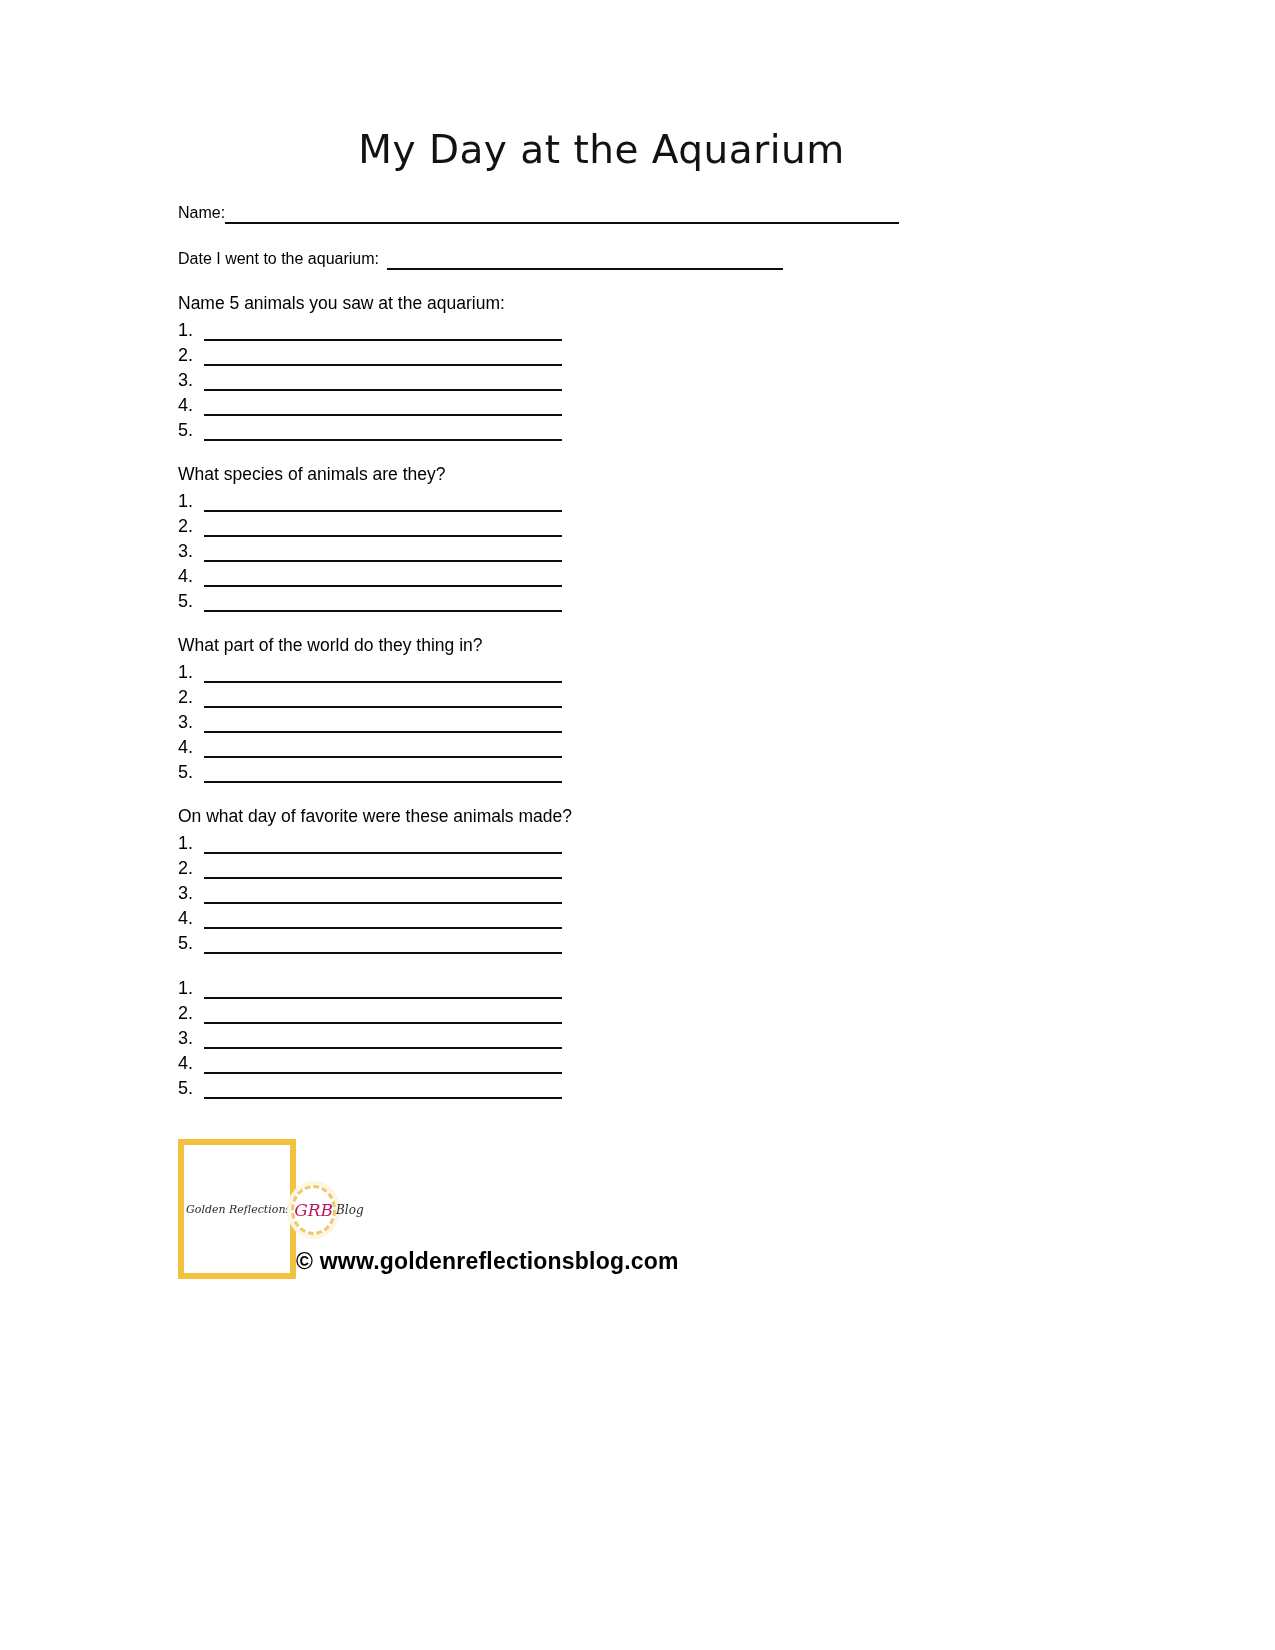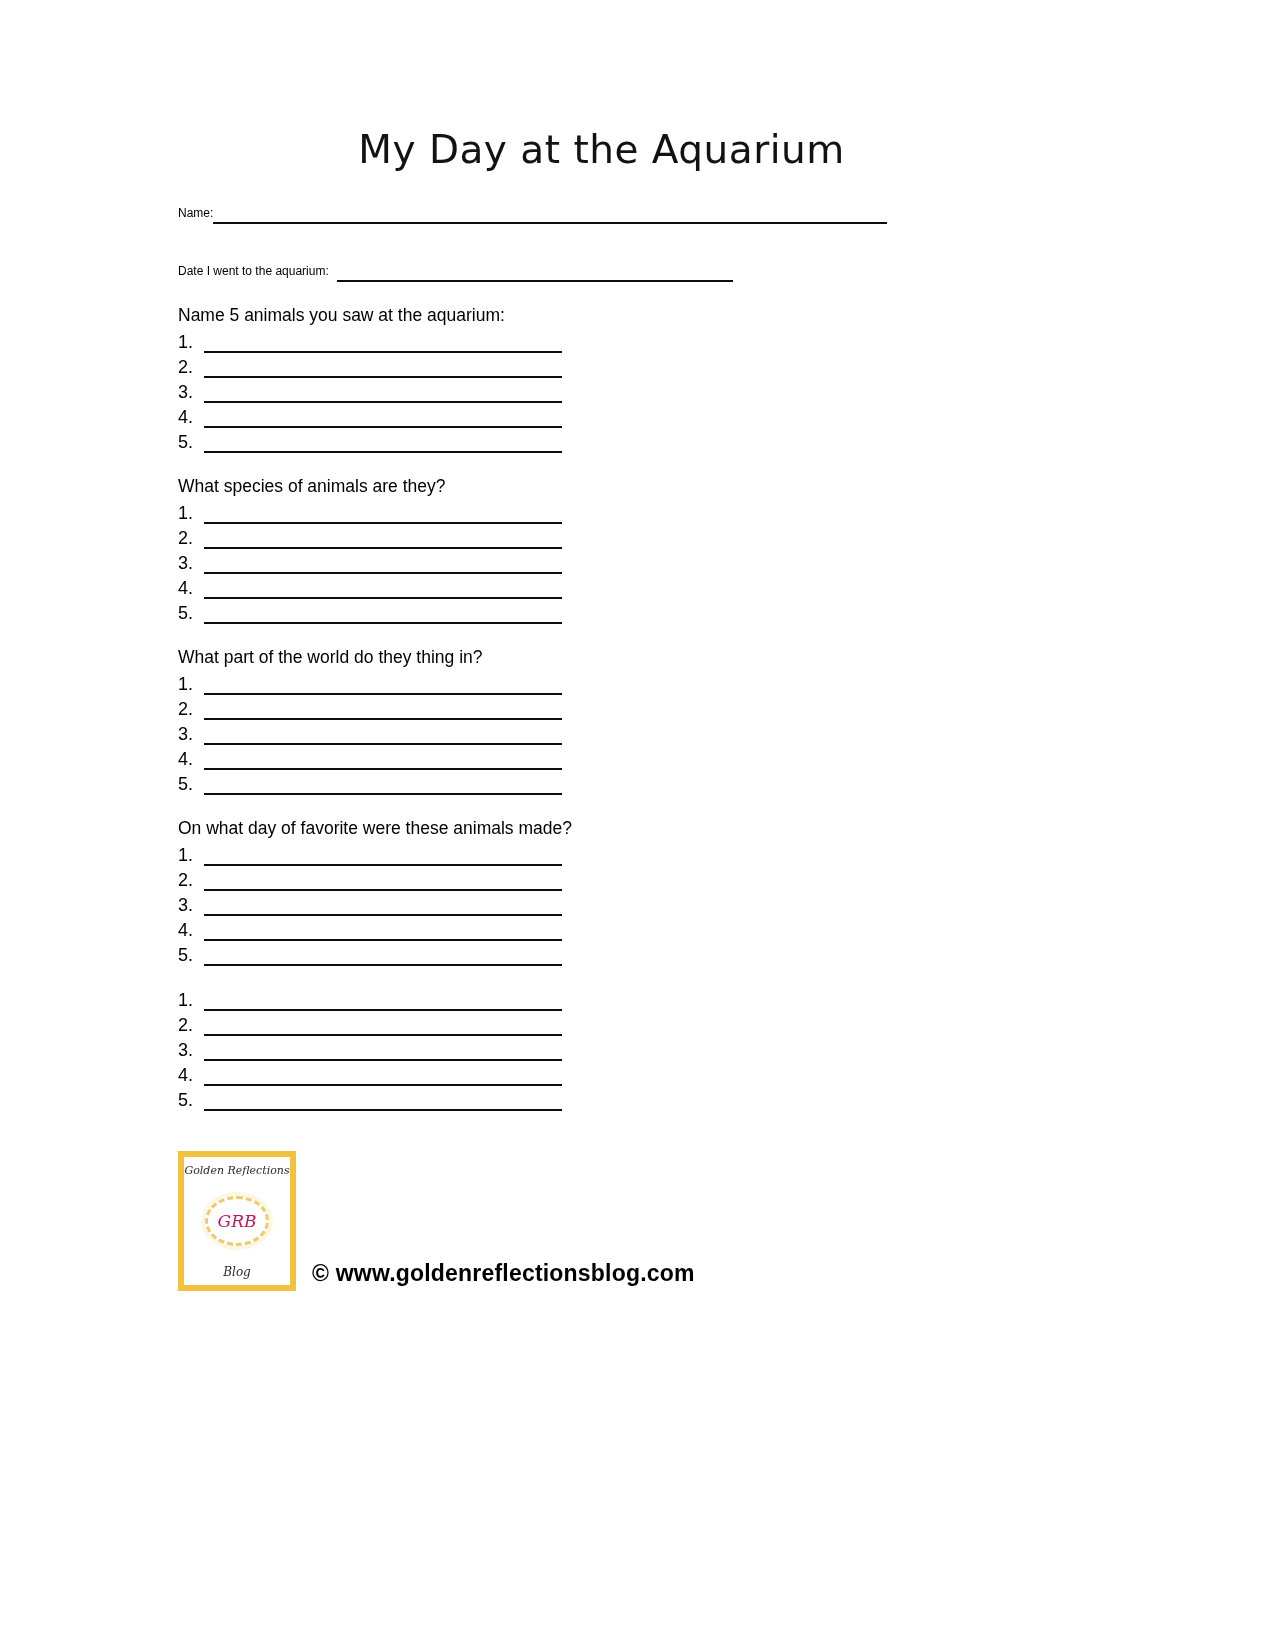--- a/index.html
+++ b/index.html
@@ -26,25 +26,25 @@
     font-family:"DejaVu Sans","Liberation Sans",sans-serif;
     font-size:39px;
     font-weight:500;
     letter-spacing:0.5px;
     line-height:48px;
     color:#121212;
   }
   .field-row{
     display:flex;
     align-items:flex-end;
-    font-size:12px;
+    font-size:16px;
     line-height:22px;
   }
   .name-row{margin-top:28px;}
-  .date-row{margin-top:36px;}
+  .date-row{margin-top:24px;}
   .field-label{white-space:pre;}
   .write-line{
     border-bottom:2px solid #0d0d0d;
     height:20px;
     display:inline-block;
   }
   .name-line{width:674px;}
   .date-line{width:396px;margin-left:8px;}
   .section{margin-top:20px;}
   .section-heading{
@@ -76,21 +76,21 @@
     margin-top:40px;
     display:flex;
     align-items:flex-end;
   }
   .logo-box{
     width:102px;
     height:115px;
     border:6px solid #F2C13E;
     background:#fff;
     display:flex;
-    flex-direction:column;
+    flex-direction:row;
     align-items:center;
     justify-content:space-between;
     padding:7px 2px 6px 2px;
     box-sizing:content-box;
   }
   .logo-script{
     font-family:"DejaVu Serif","Liberation Serif",serif;
     font-style:italic;
     color:#2b2b2b;
   }
@@ -104,21 +104,21 @@
     box-shadow:0 0 0 4px #FDF6E2;
     display:flex;align-items:center;justify-content:center;
   }
   .logo-grb{
     font-family:"DejaVu Serif","Liberation Serif",serif;
     font-style:italic;
     font-size:17px;
     color:#be185d;
   }
   .copyright{
-    margin-left:16px;
+    margin-left:0;
     margin-bottom:4px;
     font-size:23px;
     font-weight:bold;
     letter-spacing:0.2px;
   }
 </style>
 </head>
 <body>
 
 <div class="page">

